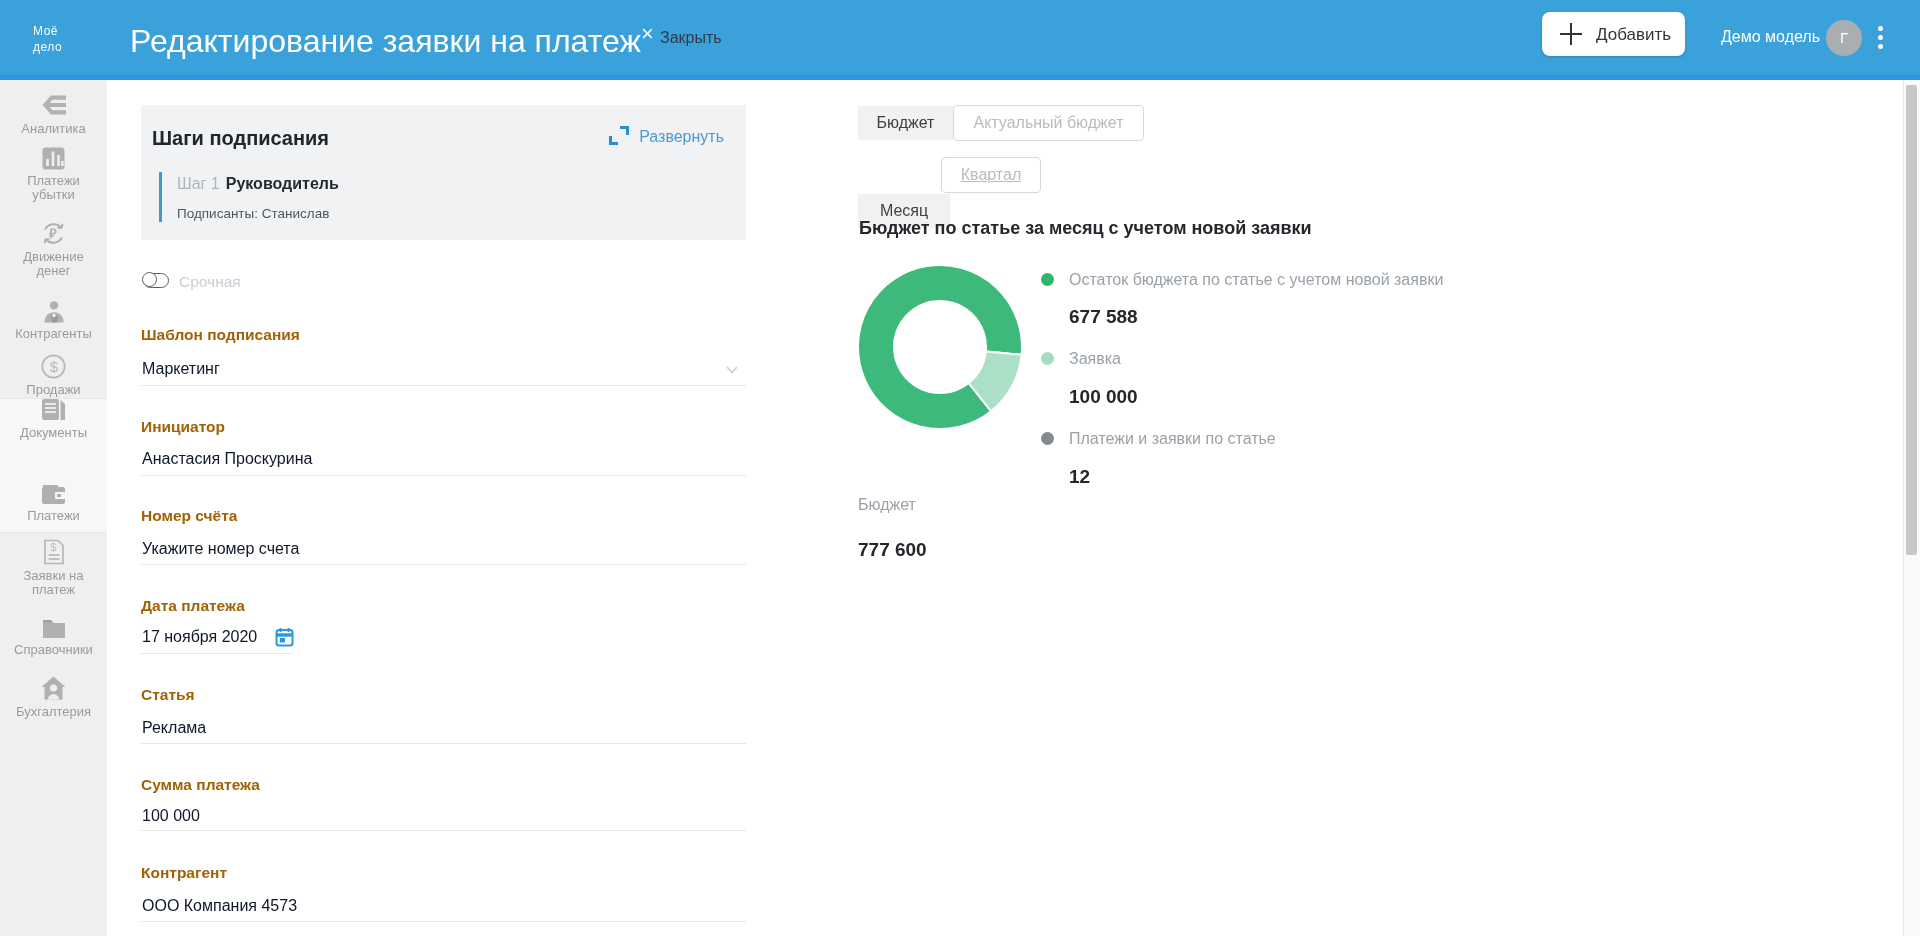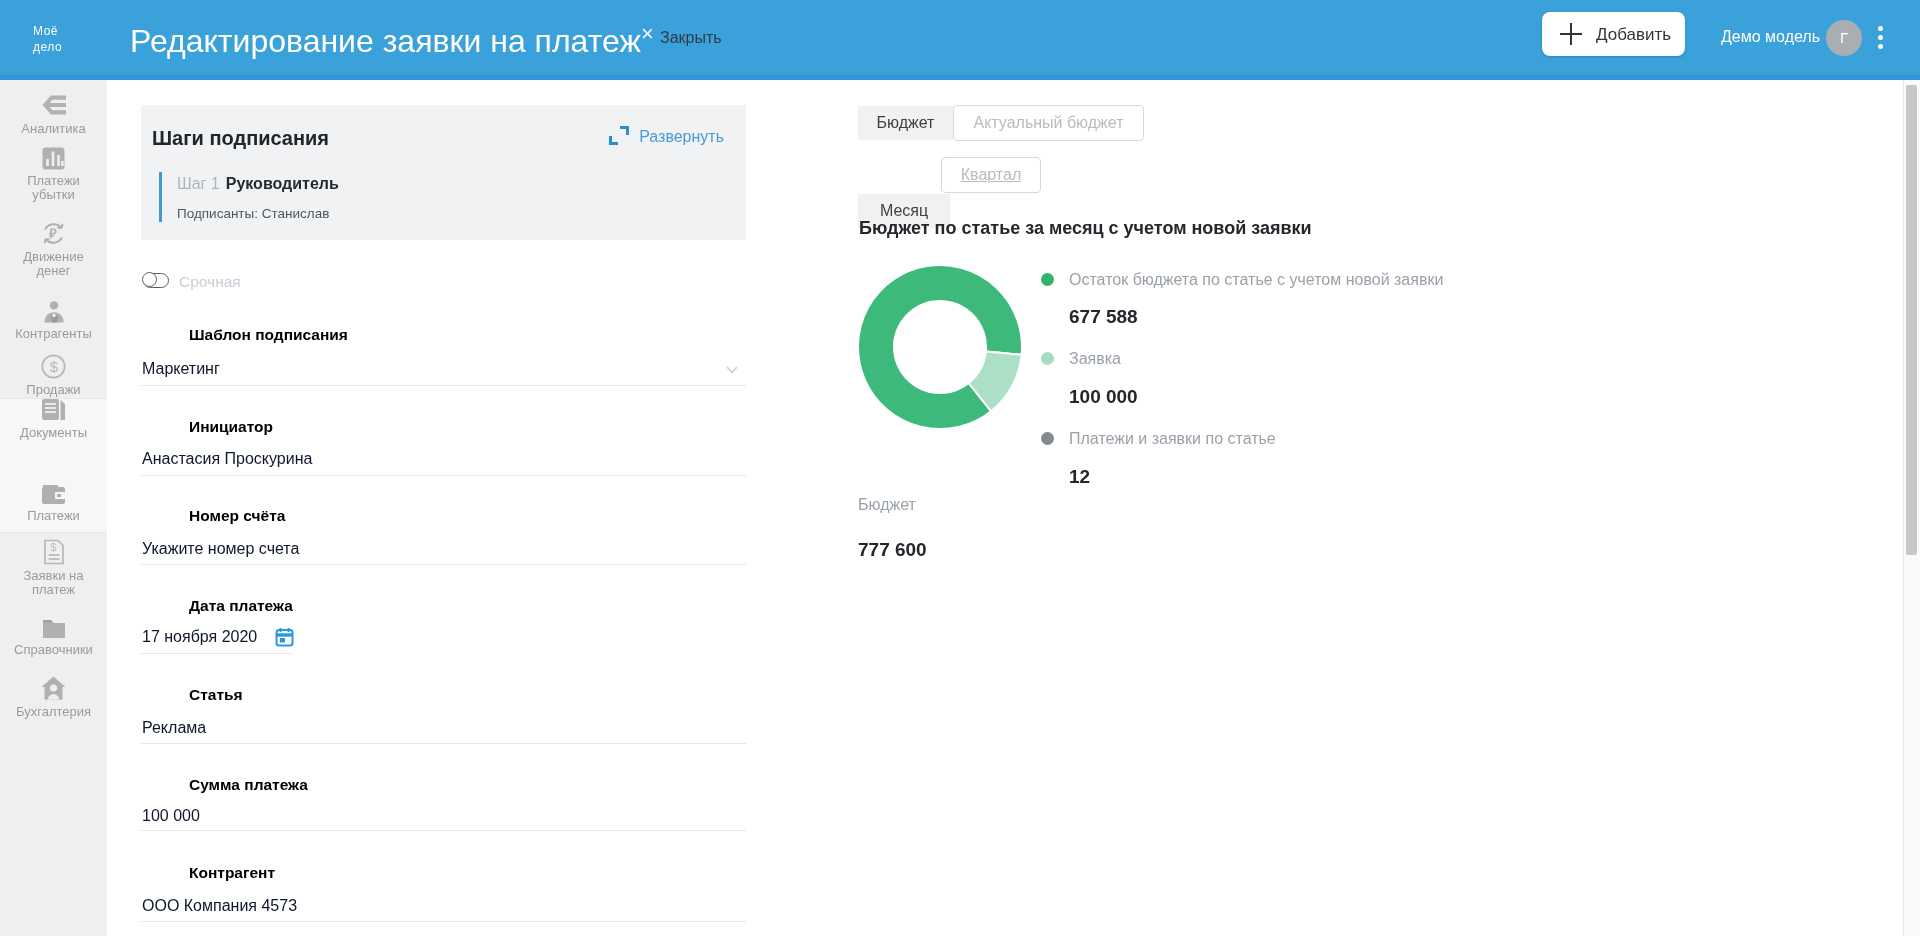--- a/index.html
+++ b/index.html
@@ -38,21 +38,21 @@
 #expand { position:absolute; right:22px; top:20px; color:#4a9bd5; font-size:16px; }
 #expand svg { vertical-align:-4px; margin-right:9px; }
 #stepbar { position:absolute; left:18px; top:67px; width:3px; height:50px; background:#4498d0; }
 #step1 { position:absolute; left:36px; top:70px; font-size:16px; }
 #step1 .g { color:#b0b4b8; }
 #step1 .b { color:#26292d; font-weight:700; margin-left:6px; }
 #signers { position:absolute; left:36px; top:101px; font-size:13.5px; color:#50565c; }
 #toggle { position:absolute; left:143px; top:273px; width:26px; height:15px; border:1.6px solid #5a6067; border-radius:8px; }
 #knob { position:absolute; left:-1.6px; top:-1.6px; width:15px; height:15px; border:1.6px solid #5a6067; border-radius:50%; background:#fff; }
 #urgent { position:absolute; left:179px; top:273px; font-size:15.5px; color:#c9ced6; }
-.flabel { position:absolute; left:141px; font-size:15.5px; font-weight:700; color:#000000;margin-left:48px; }
+.flabel { position:absolute; left:141px; font-size:15.5px; font-weight:700; color:#a16207; }
 .fvalue { position:absolute; left:142px; font-size:16px; color:#0f172a; }
 .fline { position:absolute; left:141px; width:605px; height:1px; background:#e5e7e9; }
 #chev { position:absolute; left:726px; top:366px; width:12px; height:8px; }
 
 .tab { position:absolute; height:34px; font-size:16px; text-align:center; }
 .tab.on { background:#f1f1f2; color:#3c4247; }
 .tab.off { background:#fff; border:1px solid #d7d9db; border-radius:4px; color:#b7bcc1; }
 #rhead { position:absolute; left:859px; top:218px; font-size:18px; font-weight:700; color:#24282c; }
 .dot { position:absolute; width:13px; height:13px; border-radius:50%; }
 .lglbl { position:absolute; left:1069px; font-size:16px; color:#9aa1a8; }

